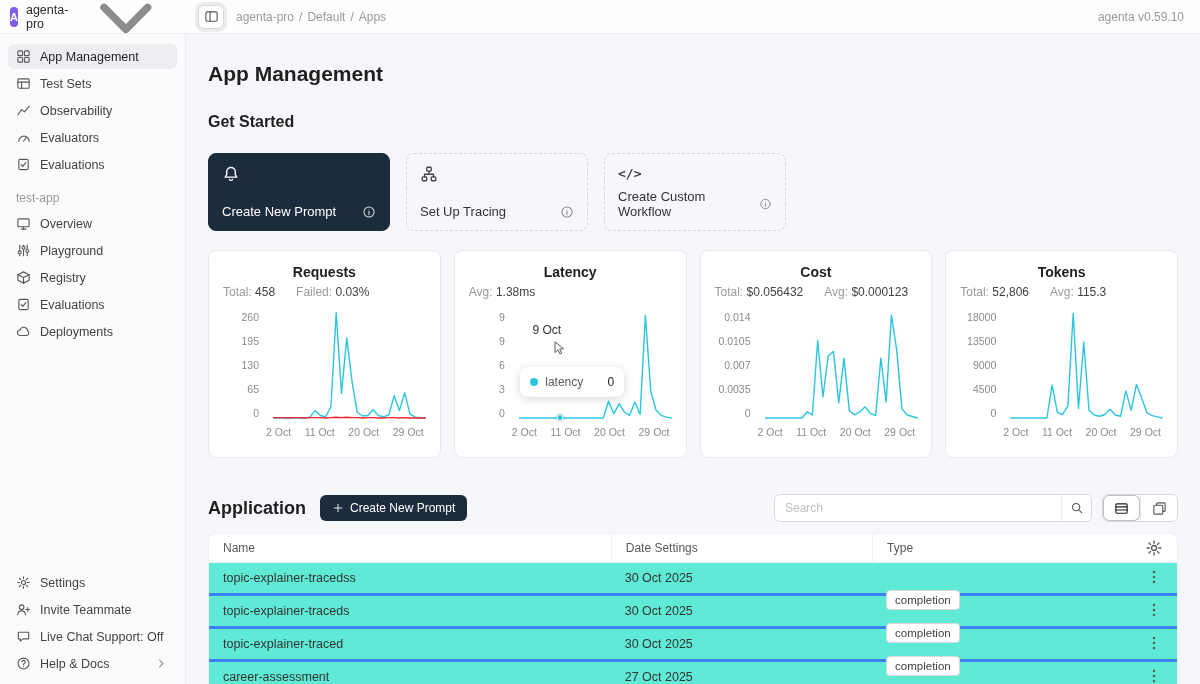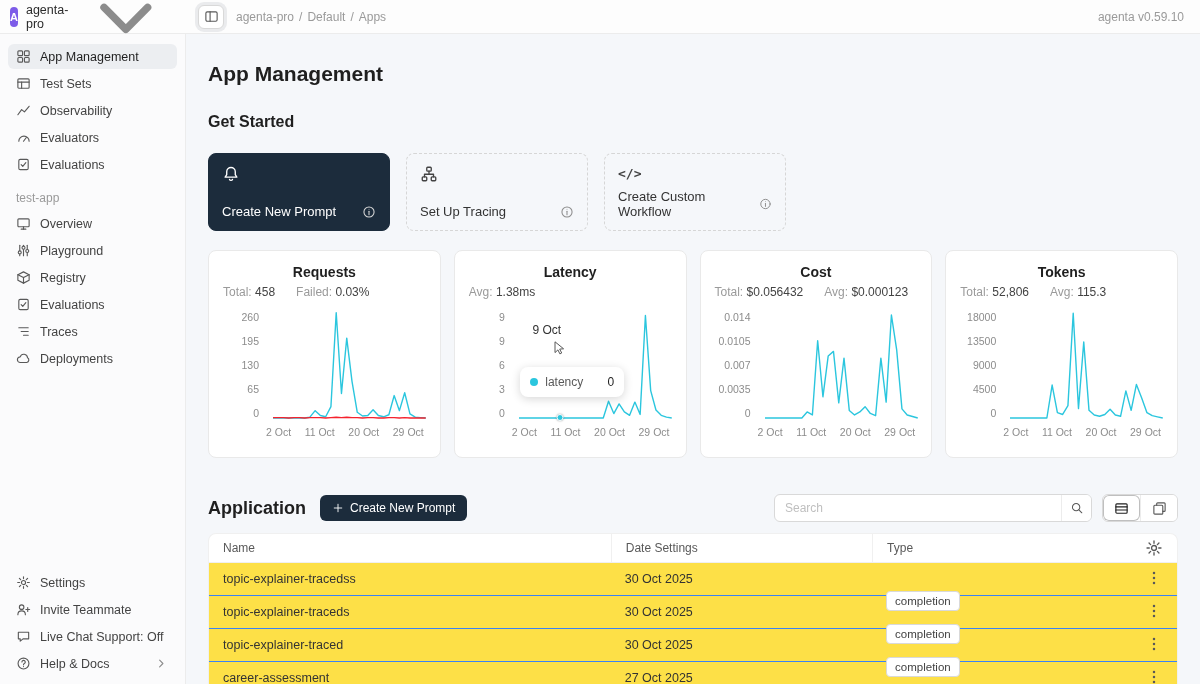--- a/index.html
+++ b/index.html
@@ -80,21 +80,21 @@
   .view-btn.active{box-shadow:inset 0 0 0 1px #bfbfbf;border-radius:6px;color:#1f1f1f;}
   .view-btn + .view-btn{border-left:1px solid #ececec;}
 
   
   .app-table{margin-top:11px;background:#fff;border:1px solid #f0f0f0;border-bottom:none;border-radius:8px 8px 0 0;}
   .thead,.trow{display:grid;grid-template-columns:41.5% 27% 25.5% 6%;align-items:center;}
   .thead{height:29px;border-bottom:1px solid #f0f0f0;}
   .thead .tcell{font-size:12px;color:#595959;font-weight:500;padding:0 14px;height:100%;display:flex;align-items:center;}
   .thead .tcell:nth-child(2),.thead .tcell:nth-child(3){border-left:1px solid #f0f0f0;}
   .thead .tcell.actions{justify-content:flex-end;color:#595959;}
-  .trow{height:33px;border-bottom:1px solid #3b82f6;cursor:pointer;background:#fde047;}
+  .trow{height:33px;border-bottom:3px solid #3b82f6;cursor:pointer;background:#5eead4;}
   .trow .tcell{font-size:12.5px;color:#333;padding:0 14px;overflow:hidden;white-space:nowrap;text-overflow:ellipsis;}
   .badge{display:inline-block;border:1px solid #d9d9d9;border-radius:4px;padding:2px 8px;font-size:11.5px;color:#434343;background:#fff;line-height:1.3;margin-top:44px;}
   .tcell.actions{text-align:right;}
   .dots{display:inline-flex;width:18px;height:18px;align-items:center;justify-content:center;color:#595959;cursor:pointer;border-radius:4px;}
   .gear-btn{display:inline-flex;width:18px;height:18px;color:#595959;cursor:pointer;}
 </style>
 </head>
 <body>
 
 <div class="topbar">
@@ -215,30 +215,20 @@
             <svg viewBox="0 0 16 16" width="100%" height="100%" fill="none" stroke="currentColor" stroke-width="1.2" stroke-linecap="round" stroke-linejoin="round">
               <rect x="3" y="2.5" width="10" height="11" rx="1.5"></rect>
               <polyline points="5.5,8.2 7.2,10 10.5,6"></polyline>
             </svg>
           </span>
           <span class="side-label">Evaluations</span>
         </div>
         <div class="side-item">
           <span class="icon">
             <svg viewBox="0 0 16 16" width="100%" height="100%" fill="none" stroke="currentColor" stroke-width="1.2" stroke-linecap="round" stroke-linejoin="round">
-              <line x1="3" y1="4" x2="13" y2="4"></line>
-              <line x1="5.5" y1="8" x2="13" y2="8"></line>
-              <line x1="8" y1="12" x2="13" y2="12"></line>
-            </svg>
-          </span>
-          <span class="side-label">Traces</span>
-        </div>
-        <div class="side-item">
-          <span class="icon">
-            <svg viewBox="0 0 16 16" width="100%" height="100%" fill="none" stroke="currentColor" stroke-width="1.2" stroke-linecap="round" stroke-linejoin="round">
               <path d="M4.5,12.2a3,3 0 0 1 0-6 4,4 0 0 1 7.8,1 2.7,2.7 0 0 1-.8,5z"></path>
             </svg>
           </span>
           <span class="side-label">Deployments</span>
         </div>
       </div>
     <div id="sidebar-footer" class="sidebar-footer">
         <div class="side-item">
           <span class="icon">
             <svg viewBox="0 0 16 16" width="100%" height="100%" fill="none" stroke="currentColor" stroke-width="1.2" stroke-linecap="round" stroke-linejoin="round">

